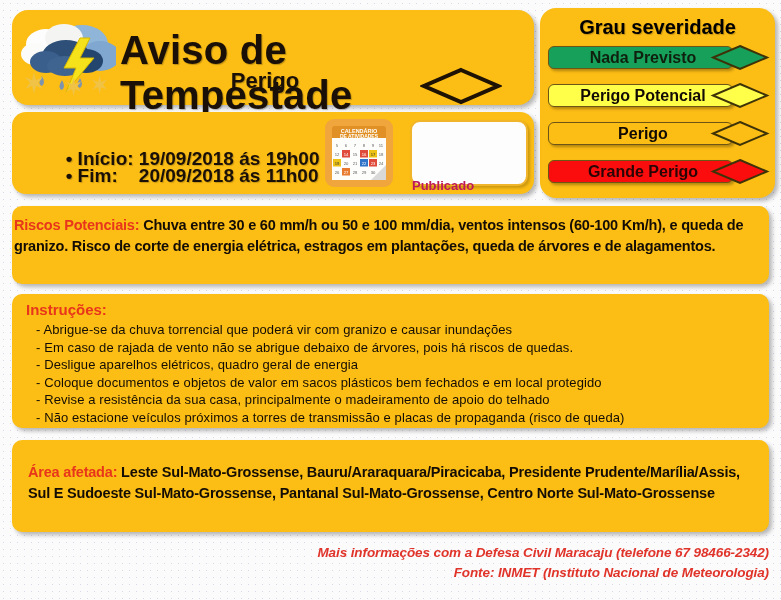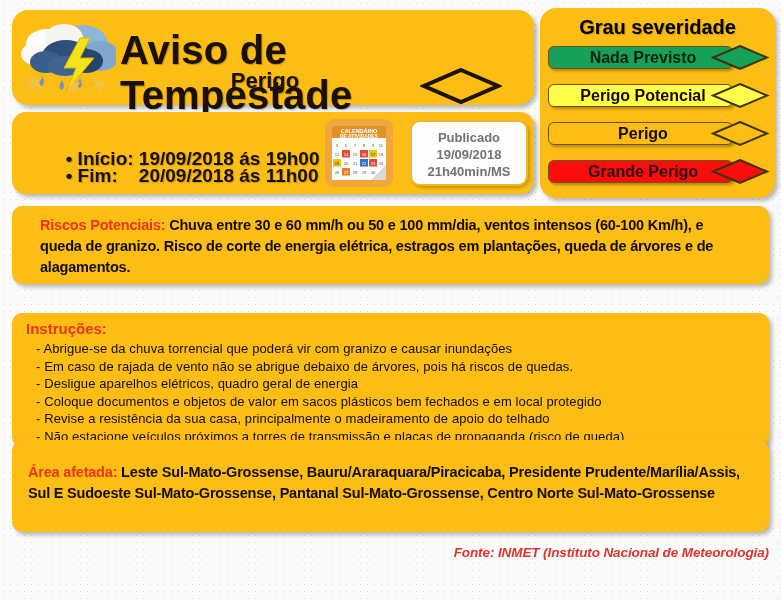--- a/index.html
+++ b/index.html
@@ -145,52 +145,51 @@
     left: 398px; top: 8px;
     width: 118px; height: 66px;
     background: #fdfdfd;
     border: 2px solid #f0b52a;
     border-radius: 10px;
     box-sizing: border-box;
     box-shadow: 2px 2px 3px rgba(0,0,0,0.2);
     padding-top: 7px;
   }
   .pub-line {
-    text-align: center;
     font-size: 13px;
     font-weight: bold;
-    color: #737373;
+    color: #be185d;
     line-height: 17px;
+    margin-top: 48px;
   }
 
   
   #risks-card {
     left: 12px; top: 206px;
     width: 757px; height: 78px;
     border-radius: 10px;
-    padding: 9px 28px;
+    padding: 9px 2px;
   }
   #risks-text {
     font-size: 14.5px;
     font-weight: bold;
     color: #140d05;
     line-height: 21px;
     letter-spacing: -0.2px;
   }
   .red-label {
     color: #e8361c;
   }
 
   
   #instructions-card {
     left: 12px; top: 294px;
     width: 757px; height: 134px;
     border-radius: 10px;
     padding: 7px 14px;
-    margin-top: 19px;
   }
   #instructions-title {
     font-size: 15px;
     font-weight: bold;
     color: #e8361c;
     margin-bottom: 3px;
   }
   .instr-line {
     font-size: 13px;
     font-weight: normal;
@@ -374,16 +373,17 @@
     <div class="instr-line">- Não estacione  veículos  próximos  a torres de transmissão  e placas  de propaganda  (risco de queda)</div>
   </div>
 
   <div class="card" id="area-card">
     <div id="area-text">
       <span class="red-label">Área afetada:</span><span> Leste Sul-Mato-Grossense, Bauru/Araraquara/Piracicaba, Presidente Prudente/Marília/Assis, Sul E Sudoeste Sul-Mato-Grossense, Pantanal Sul-Mato-Grossense, Centro Norte Sul-Mato-Grossense</span>
     </div>
   </div>
 
   <div id="footer">
+    <div class="footer-line">Mais informações com a Defesa Civil Maracaju (telefone 67 98466-2342)</div>
     <div class="footer-line">Fonte: INMET (Instituto Nacional de Meteorologia)</div>
   </div>
 
 </div>
 
 </body></html>

